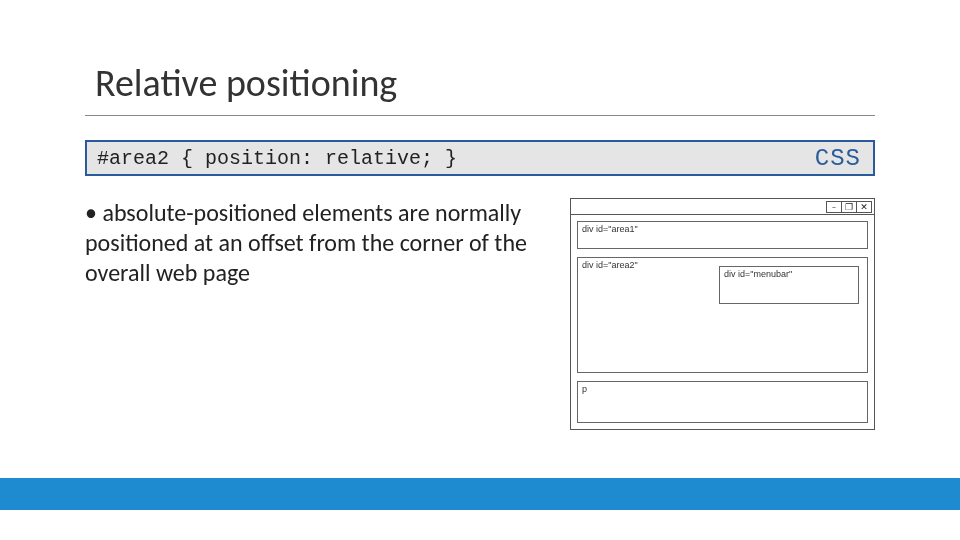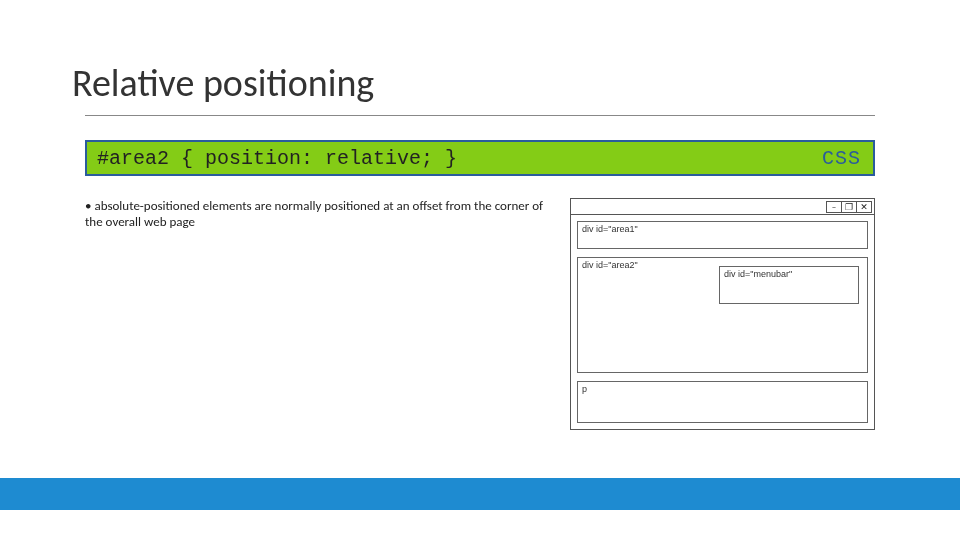--- a/index.html
+++ b/index.html
@@ -1,22 +1,22 @@
 <!DOCTYPE html>
 <html><head>
 <meta charset="utf-8">
 <style>
   * { margin: 0; padding: 0; box-sizing: border-box; }
   html, body { width: 960px; height: 540px; background: #fff; font-family: "Segoe UI", Calibri, Arial, sans-serif; color: #222; }
   .slide { position: relative; width: 960px; height: 540px; }
-  .title { position: absolute; top: 60px; left: 72px; font-size: 38px; font-weight: 400; color: #333; }
+  .title { position: absolute; top: 60px; left: 95px; font-size: 38px; font-weight: 400; color: #333; }
   .title-rule { position: absolute; top: 115px; left: 85px; right: 85px; height: 1px; background: #888; }
-  .codebox { position: absolute; top: 140px; left: 85px; right: 85px; height: 36px; border: 2px solid #2a5c9c; background: #84cc16; display: flex; align-items: center; padding: 0 10px; font-family: "Courier New", monospace; font-size: 20px; color: #222; }
-  .codebox .lang { position: absolute; right: 12px; font-family: "Courier New", monospace; color: #2a5c9c; font-size: 20px; letter-spacing: 1px; }
-  .body { position: absolute; top: 198px; left: 85px; width: 470px; font-size: 13px; line-height: 1.25; }
+  .codebox { position: absolute; top: 140px; left: 85px; right: 85px; height: 36px; border: 2px solid #2a5c9c; background: #e5e5e5; display: flex; align-items: center; padding: 0 10px; font-family: "Courier New", monospace; font-size: 20px; color: #222; }
+  .codebox .lang { position: absolute; right: 12px; font-family: "Courier New", monospace; color: #2a5c9c; font-size: 24px; letter-spacing: 1px; }
+  .body { position: absolute; top: 198px; left: 85px; width: 470px; font-size: 24px; line-height: 1.25; }
   .body p { margin-bottom: 22px; }
   .body .mono { font-family: "Courier New", monospace; }
   .diagram { position: absolute; top: 198px; right: 85px; width: 305px; height: 232px; border: 1.5px solid #555; background: #fff; }
   .window-bar { height: 16px; border-bottom: 1.5px solid #555; display: flex; justify-content: flex-end; align-items: center; padding-right: 2px; gap: 0; }
   .wbtn { width: 16px; height: 12px; border: 1px solid #555; margin-left: -1px; display: flex; align-items: center; justify-content: center; font-size: 9px; line-height: 1; background: #fff; }
   .window-body { padding: 6px; position: relative; height: calc(100% - 16px); }
   .box { border: 1px solid #666; background: #fff; font-size: 9px; font-family: Arial, sans-serif; color: #333; padding: 2px 4px; }
   .area1 { position: absolute; top: 6px; left: 6px; right: 6px; height: 28px; }
   .area2 { position: absolute; top: 42px; left: 6px; right: 6px; height: 116px; }
   .menubar { position: absolute; top: 8px; right: 8px; width: 140px; height: 38px; }

